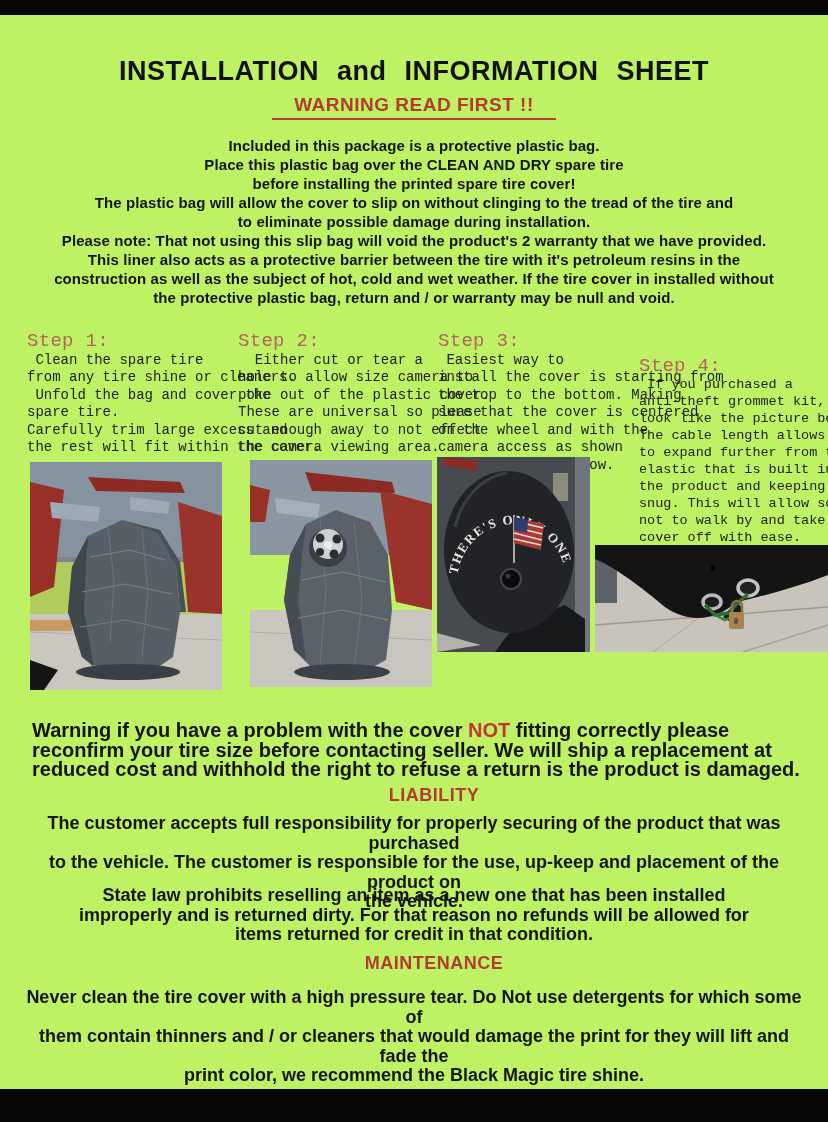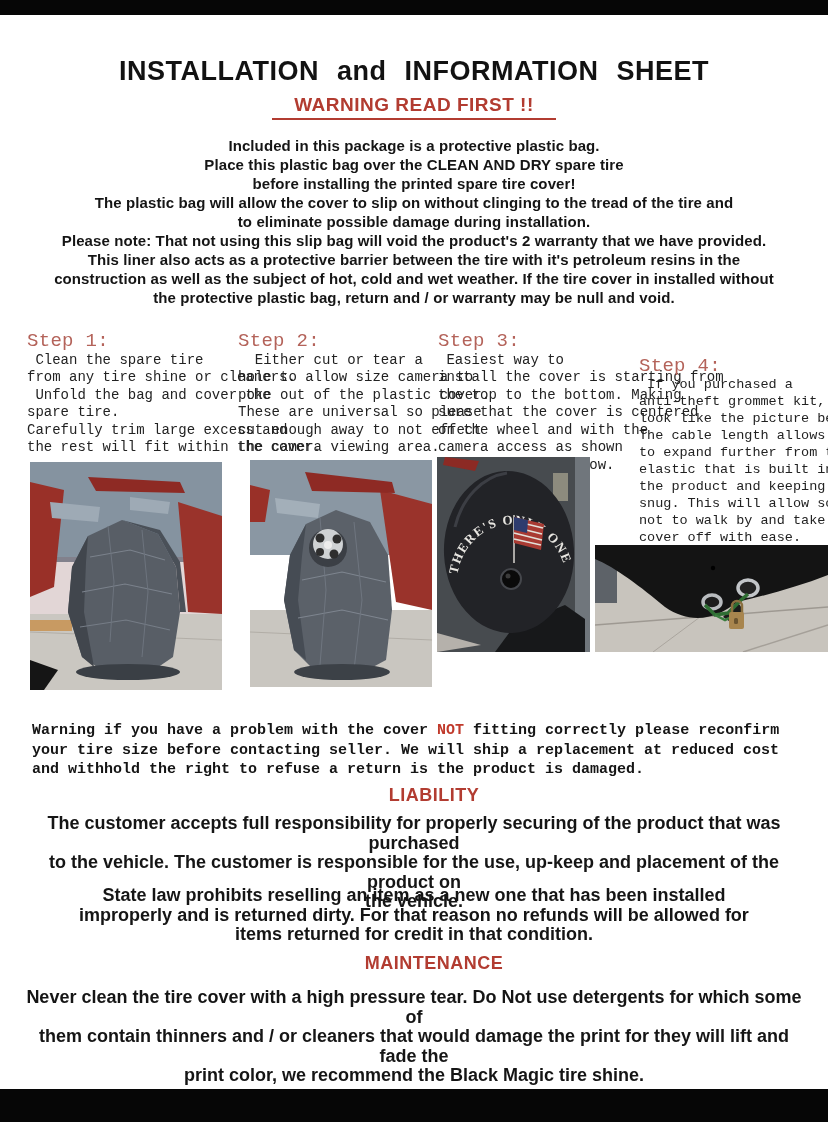--- a/index.html
+++ b/index.html
@@ -4,21 +4,21 @@
 <style>
   :root{
     --accent-red:#b23c31;
     --step-red:#b4635a;
     --not-red:#c0392b;
     --ink:#151515;
   }
   html,body{margin:0;padding:0;background:#000;}
   .page{
     position:relative;width:828px;height:1122px;margin:0 auto;
-    background:#ffffff;overflow:hidden;
+    background:#bef264;overflow:hidden;
     font-family:"Liberation Sans","DejaVu Sans",sans-serif;color:var(--ink);
   }
   .bar{position:absolute;left:0;width:828px;background:#060606;}
   .bar.top{top:0;height:15px;}
   .bar.bottom{top:1089px;height:33px;}
 
   .title{
     position:absolute;top:56px;left:0;width:828px;text-align:center;
     font-size:27px;font-weight:bold;letter-spacing:.5px;word-spacing:10px;color:#121212;
   }
@@ -41,21 +41,21 @@
   .step4{left:639px;width:186px;font-size:13.5px;line-height:17px;margin-top:25px;}
 
   .photo{position:absolute;display:block;}
   .photo1{left:30px;top:462px;}
   .photo2{left:250px;top:460px;}
   .photo3{left:437px;top:457px;}
   .photo4{left:595px;top:545px;}
 
   .warning-para{
     position:absolute;top:721px;left:32px;width:774px;
-    font-weight:bold;font-size:15px;line-height:19.5px;font-family:Liberation Mono, monospace;
+    font-weight:bold;font-size:20px;line-height:19.5px;
   }
   .warning-para .not{color:var(--not-red);}
   .section-head{
     position:absolute;left:0;width:828px;text-align:center;
     color:var(--accent-red);font-weight:bold;font-size:18px;letter-spacing:.5px;padding-left:20px;
   }
   .head-liability{top:785px;}
   .head-maintenance{top:953px;}
   .center-para{
     position:absolute;left:19px;width:790px;text-align:center;

